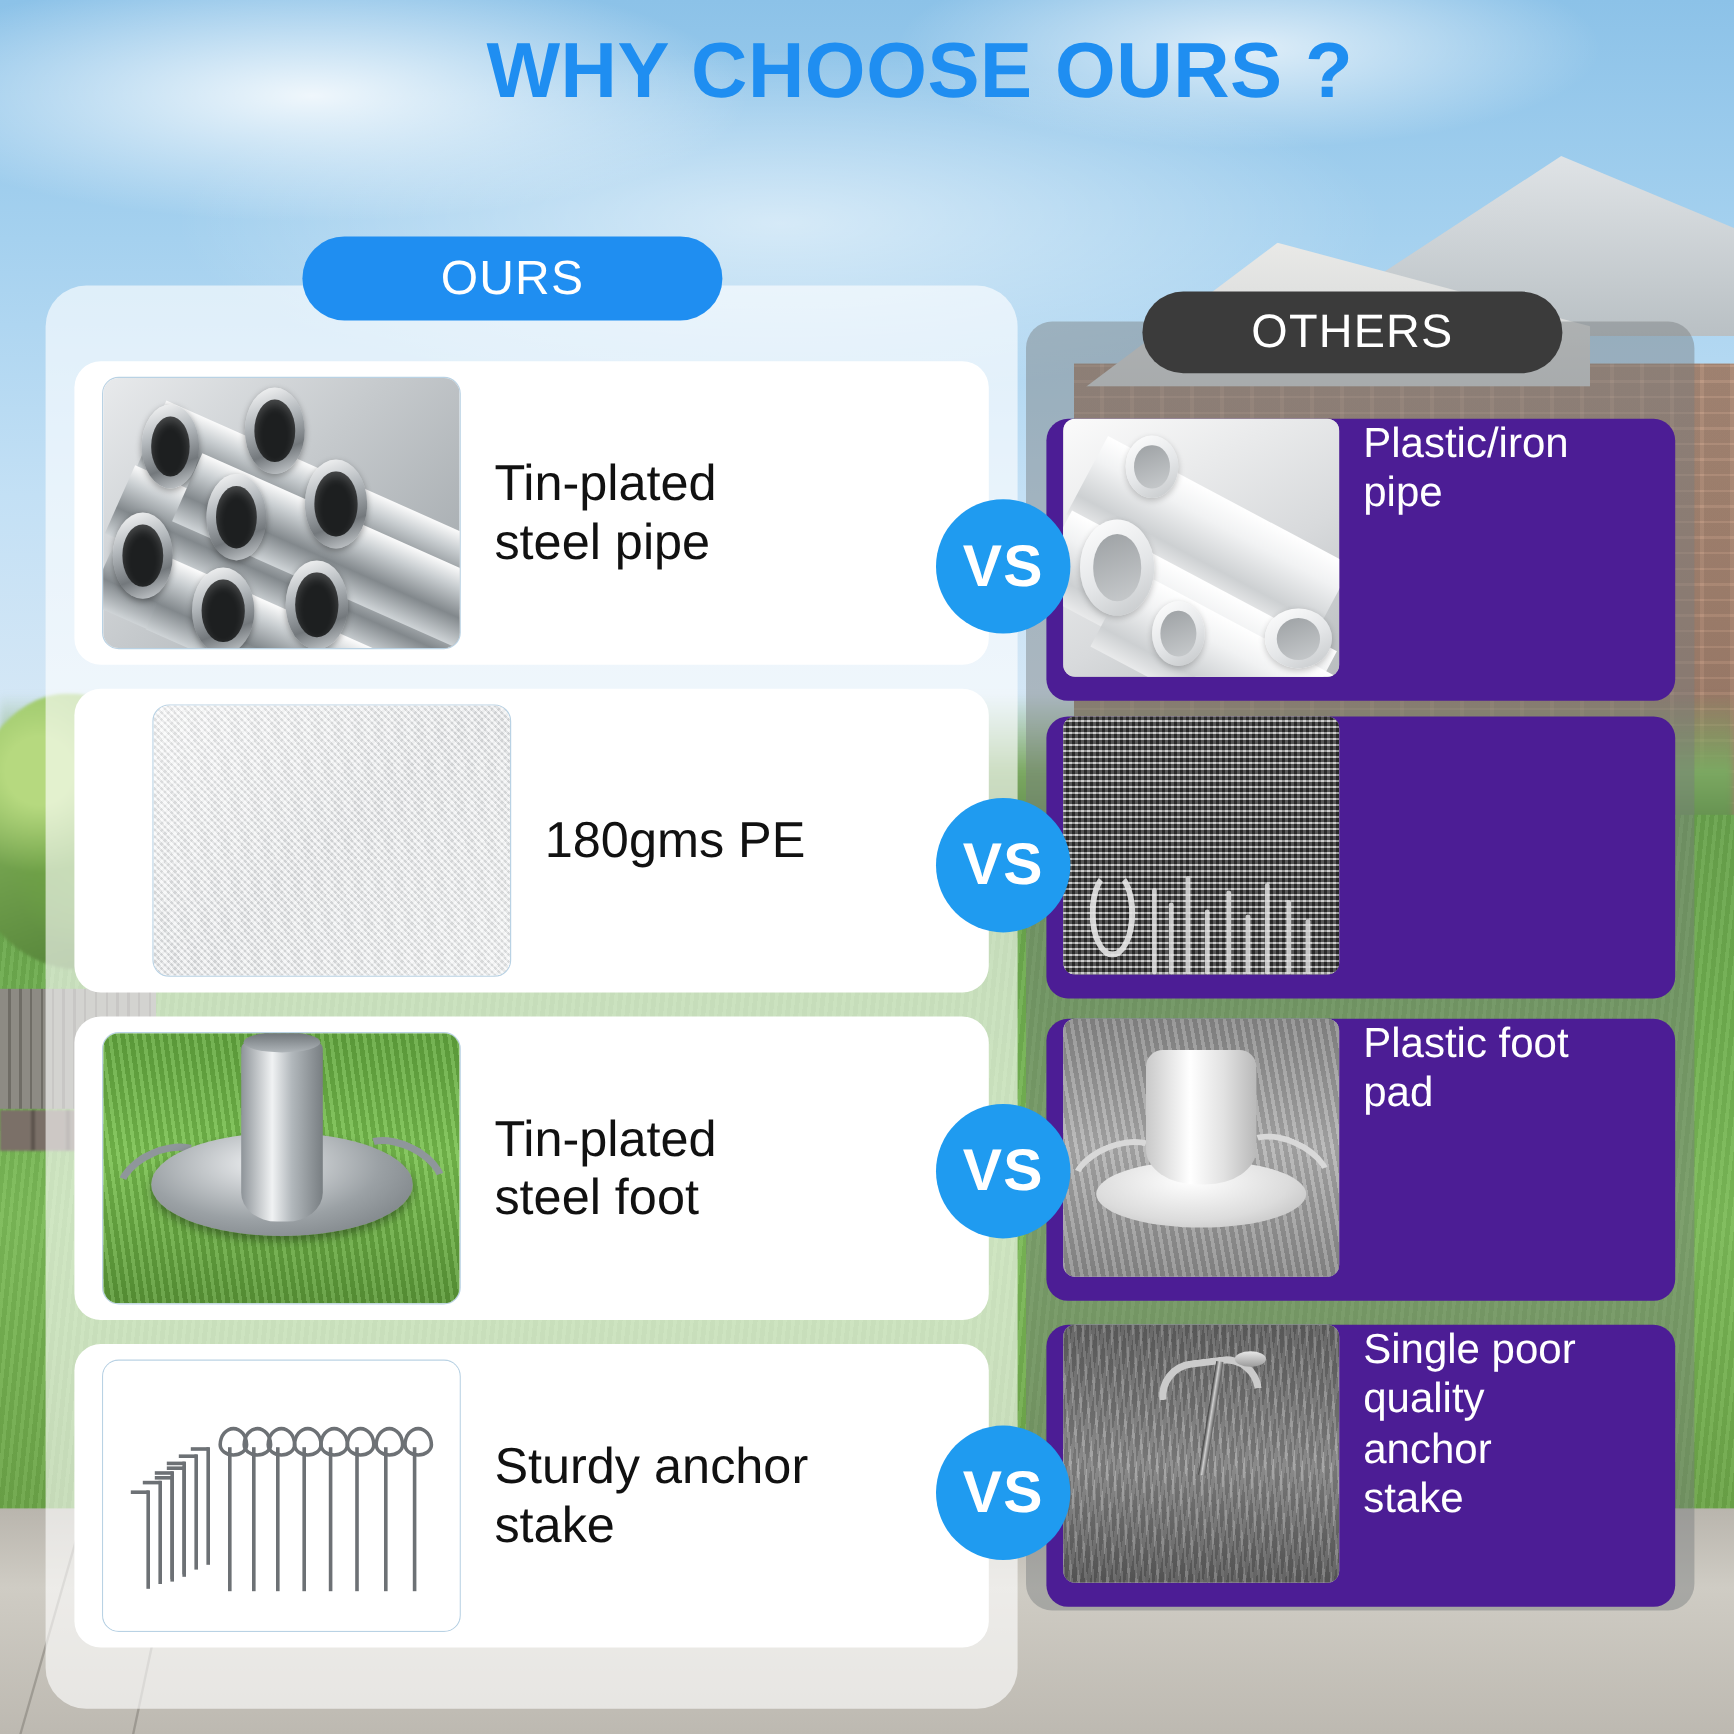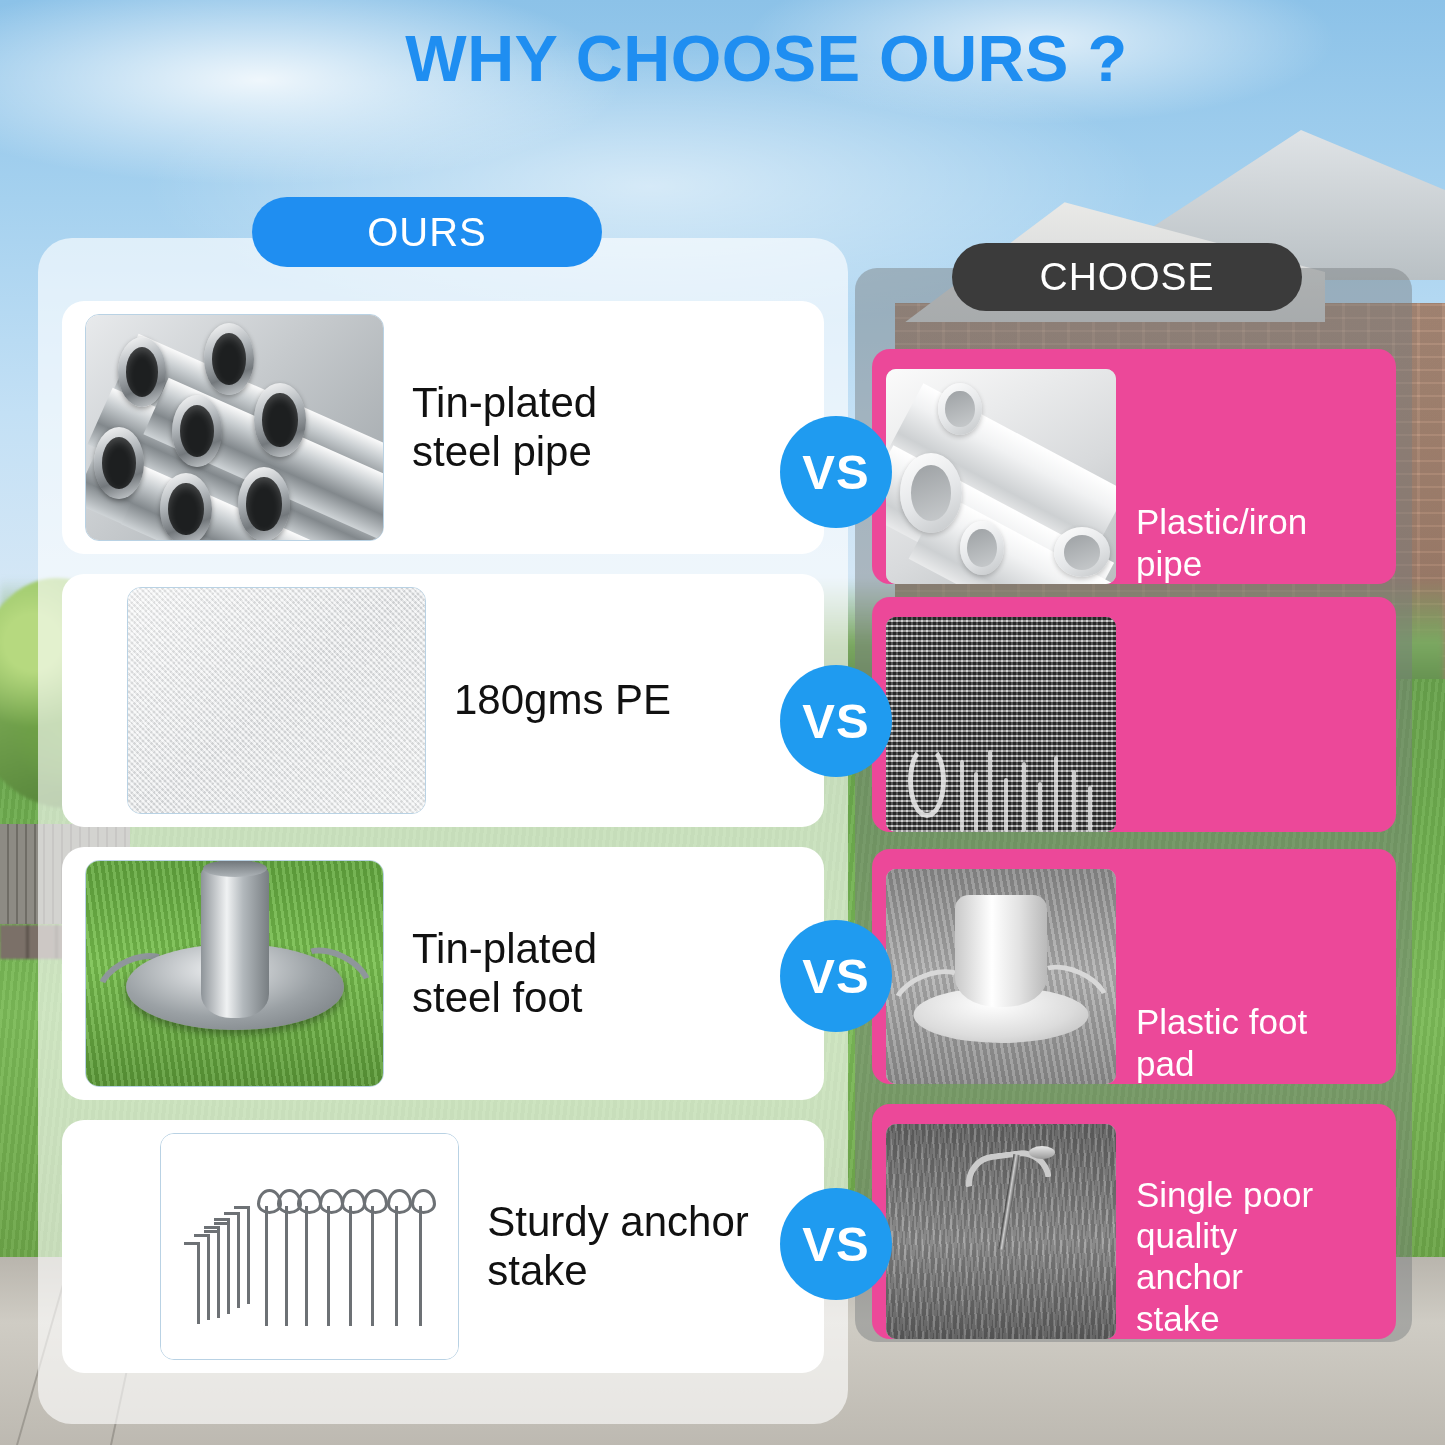--- a/index.html
+++ b/index.html
@@ -152,37 +152,37 @@
 
   
   .ours-card {
     position: absolute; left: 62px; width: 762px; height: 253px;
     background: #fff; border-radius: 22px; z-index: 5;
     display: flex; align-items: center;
   }
   .ours-card.r1 { top: 301px; }
   .ours-card.r2 { top: 574px; padding-left: 42px; }
   .ours-card.r3 { top: 847px; }
-  .ours-card.r4 { top: 1120px; justify-content: center; }
+  .ours-card.r4 { top: 1120px; }
 
   .ours-thumb {
     width: 299px; height: 227px; margin-left: 23px;
     border: 1px solid #b9d2e4; border-radius: 14px; overflow: hidden;
     position: relative; background: #fff; flex: none;
   }
   .ours-label {
     margin-left: 28px; font-size: 42px; color: #111; line-height: 1.16;
     white-space: pre-line;
   }
 
   
   .others-card {
     position: absolute; left: 872px; width: 524px; height: 235px;
-    background: #ec4899; border-radius: 18px; z-index: 4;
-    display: flex; align-items: flex-end;
+    background: #4c1d95; border-radius: 18px; z-index: 4;
+    display: flex; align-items: flex-start;
   }
   .others-card.r1 { top: 349px; }
   .others-card.r2 { top: 597px; }
   .others-card.r3 { top: 849px; }
   .others-card.r4 { top: 1104px; }
 
   .others-thumb {
     width: 230px; height: 215px; margin-left: 14px;
     border-radius: 10px; overflow: hidden; position: relative; flex: none;
     background: #cfcfcf;
@@ -378,21 +378,21 @@
 </div>
 
 <div class="header">
   <div class="title">WHY CHOOSE OURS ?</div>
 </div>
 
 <div class="panel-others"></div>
 <div class="panel-ours"></div>
 
 <div class="badge-ours">OURS</div>
-<div class="badge-others">CHOOSE</div>
+<div class="badge-others">OTHERS</div>
 
 <div class="ours-card r1">
   <div class="ours-thumb">
     <div class="art-steelpipes">
       <div class="spipe-body" style="left:40px;top:16px;width:280px;transform:rotate(24deg);"></div>
       <div class="spipe-body" style="left:14px;top:70px;width:300px;transform:rotate(24deg);"></div>
       <div class="spipe-body" style="left:70px;top:60px;width:260px;transform:rotate(24deg);"></div>
       <div class="spipe-body" style="left:0px;top:128px;width:310px;transform:rotate(24deg);"></div>
       <div class="spipe-body" style="left:48px;top:150px;width:280px;transform:rotate(24deg);"></div>
       <div class="spipe" style="left:32px;top:22px;width:48px;height:70px;"></div>

